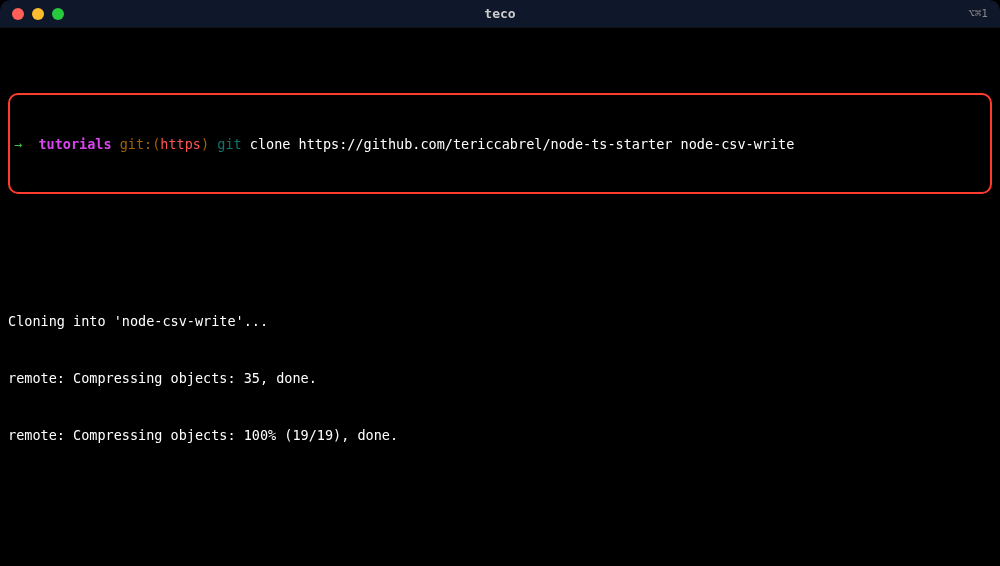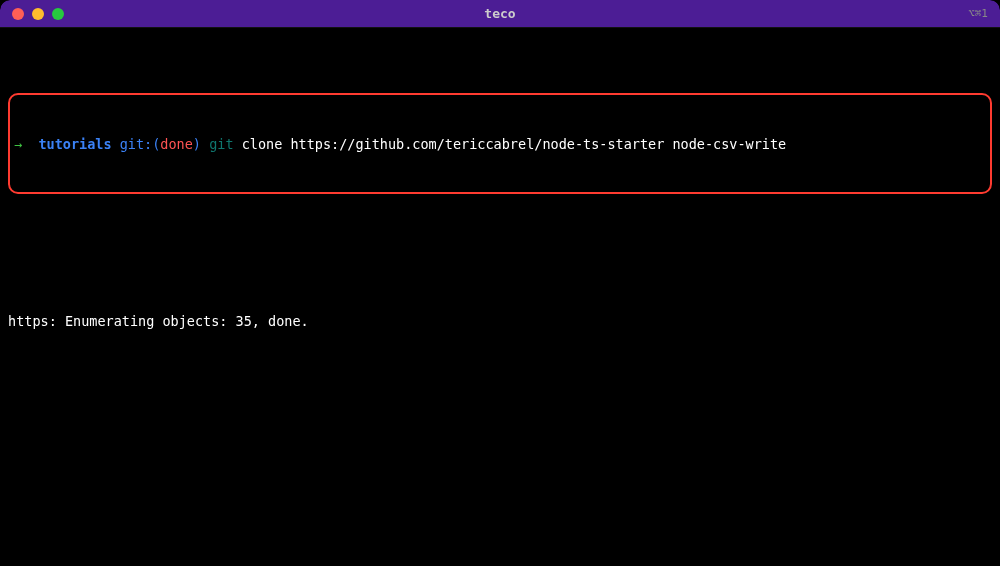--- a/index.html
+++ b/index.html
@@ -8,21 +8,21 @@
       height: 566px;
       background: #000;
       font-family: 'Menlo', 'Monaco', 'Consolas', monospace;
       font-size: 13.5px;
       line-height: 19px;
       overflow: hidden;
       border-radius: 10px;
     }
     .titlebar {
       height: 28px;
-      background: #4c1d95;
+      background: #0f172a;
       display: flex;
       align-items: center;
       position: relative;
       border-radius: 10px 10px 0 0;
       border-bottom: 1px solid #111;
     }
     .traffic-lights {
       display: flex;
       gap: 8px;
       margin-left: 12px;
@@ -52,22 +52,22 @@
       white-space: pre;
     }
     .highlight-box {
       border: 2px solid #ff3b30;
       border-radius: 10px;
       padding: 2px 4px 0px 4px;
       margin: 2px 0 4px 0;
     }
     .line { display: block; }
     .arrow { color: #3fc242; }
-    .cyan { color: #3b82f6; }
-    .blue { color: #3b82f6; }
+    .cyan { color: #d946ef; }
+    .blue { color: #a16207; }
     .red-t { color: #ff5454; }
     .green { color: #3fc242; }
     .green-t { color: #0f766e; }
     .white { color: #ffffff; }
     .bold { font-weight: bold; }
     .blank { height: 19px; }
   </style>
 </head>
 <body>
 
@@ -77,25 +77,27 @@
     <div class="light yellow"></div>
     <div class="light green"></div>
   </div>
   <div class="title">teco</div>
   <div class="tab-indicator">⌥⌘1</div>
 </div>
 
 <div class="term">
 
   <div class="highlight-box">
-    <span class="line"><span class="arrow">→</span>  <span class="cyan bold">tutorials</span> <span class="blue">git:(</span><span class="red-t">done</span><span class="blue">)</span> <span class="green-t">git</span><span class="white"> clone https://github.com/tericcabrel/node-ts-starter node-csv-write</span></span>
+    <span class="line"><span class="arrow">→</span>  <span class="cyan bold">tutorials</span> <span class="blue">git:(</span><span class="red-t">https</span><span class="blue">)</span> <span class="green-t">git</span><span class="white"> clone https://github.com/tericcabrel/node-ts-starter node-csv-write</span></span>
   </div>
 
   <div class="blank"></div>
-  <span class="line white">https: Enumerating objects: 35, done.</span>
+  <span class="line white">Cloning into 'node-csv-write'...</span>
+  <span class="line white">remote: Compressing objects: 35, done.</span>
+  <span class="line white">remote: Compressing objects: 100% (19/19), done.</span>
   
   
 
   
 
   
   
   
   
   

